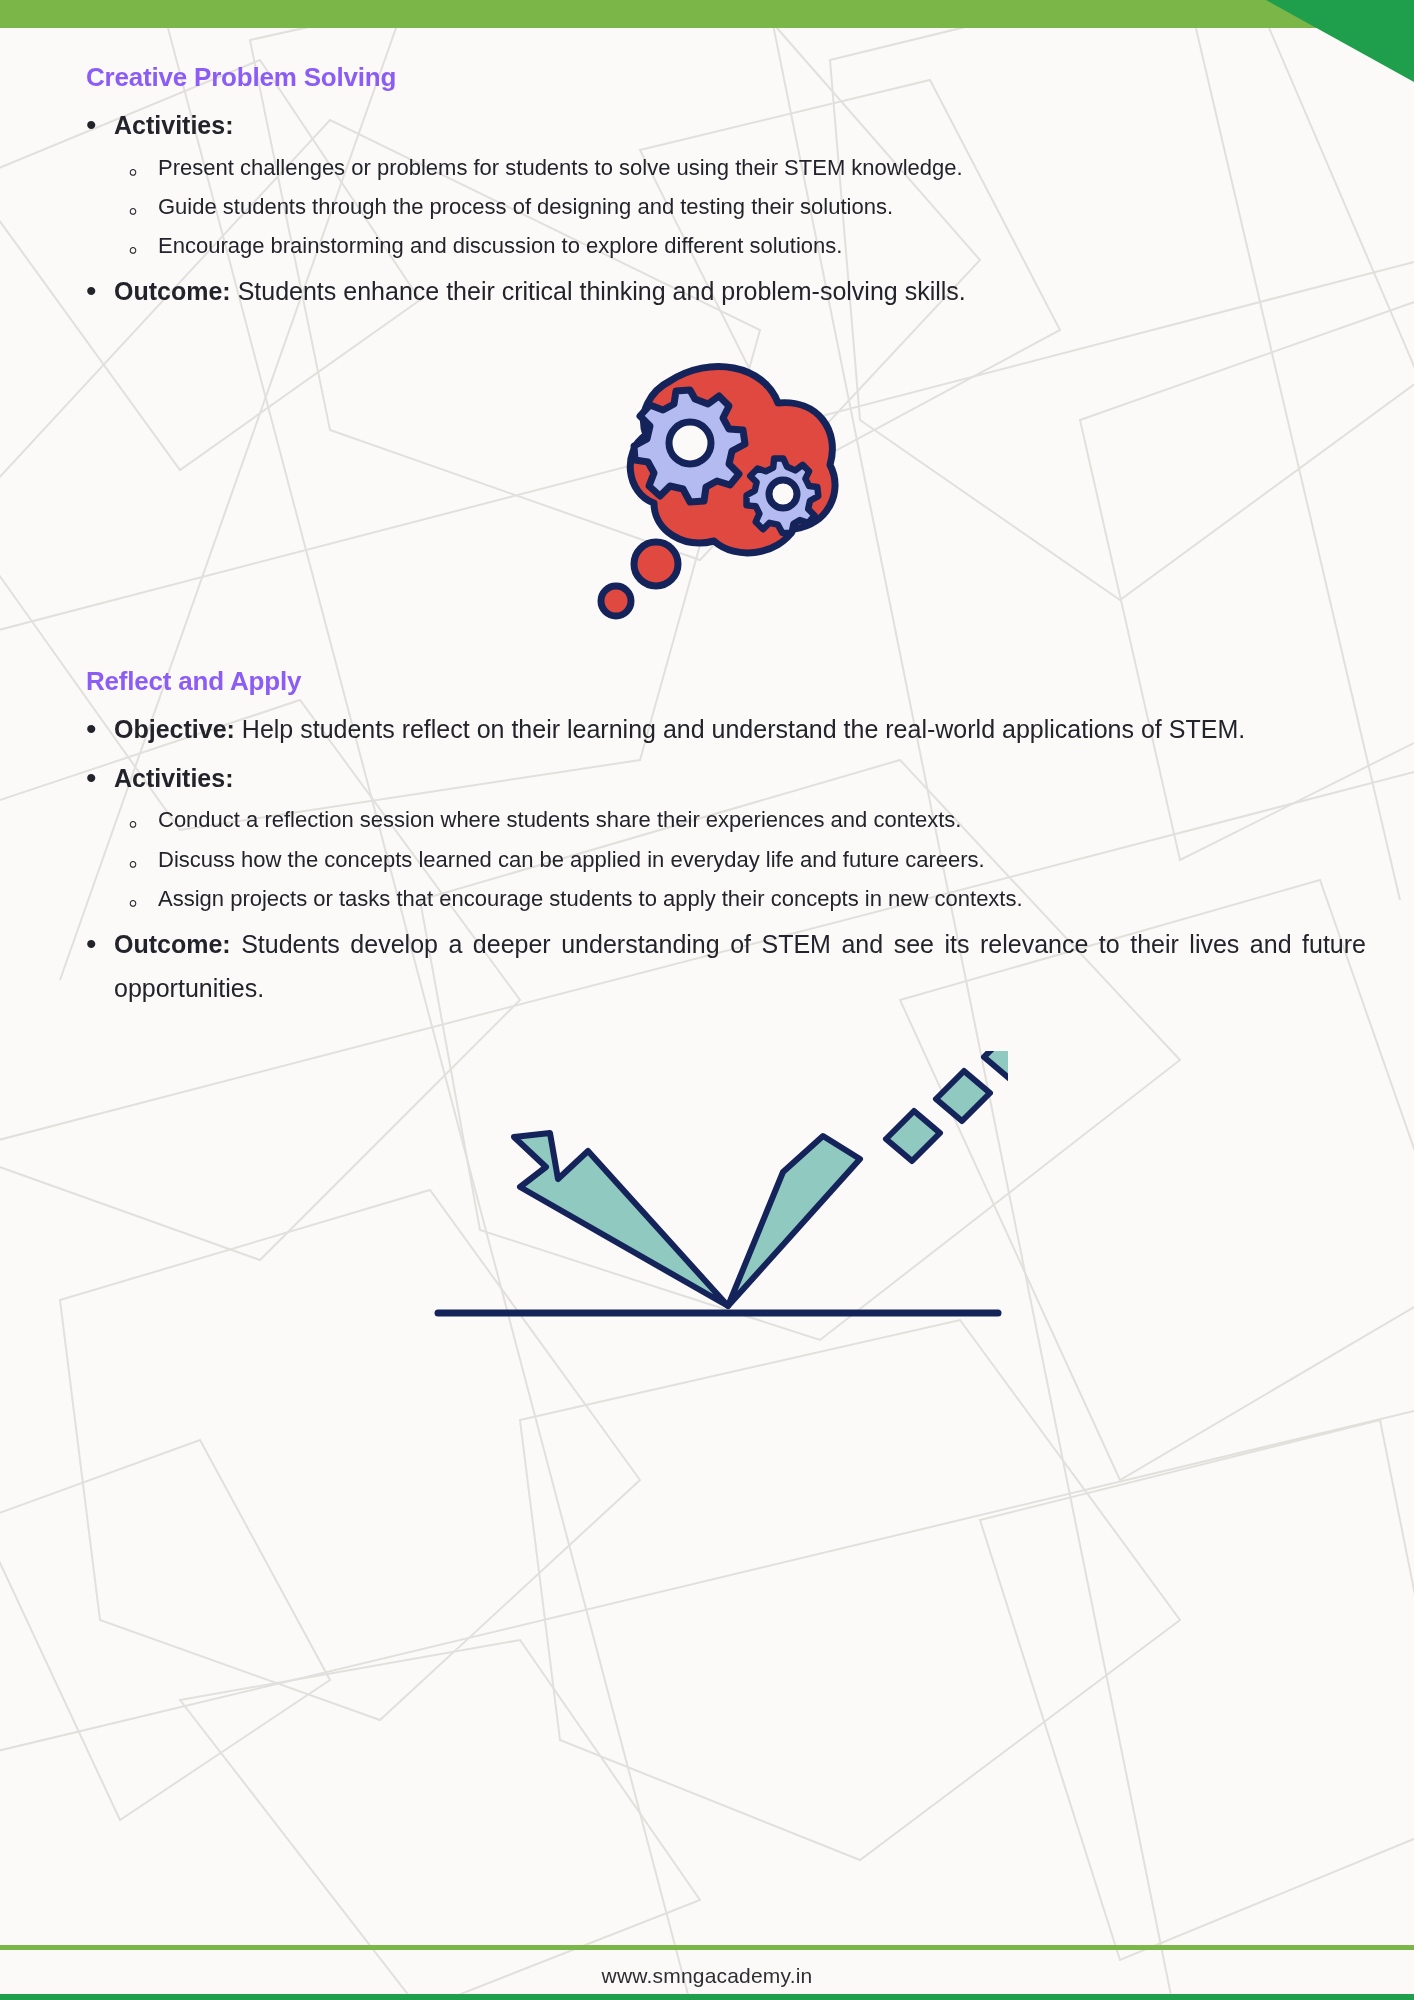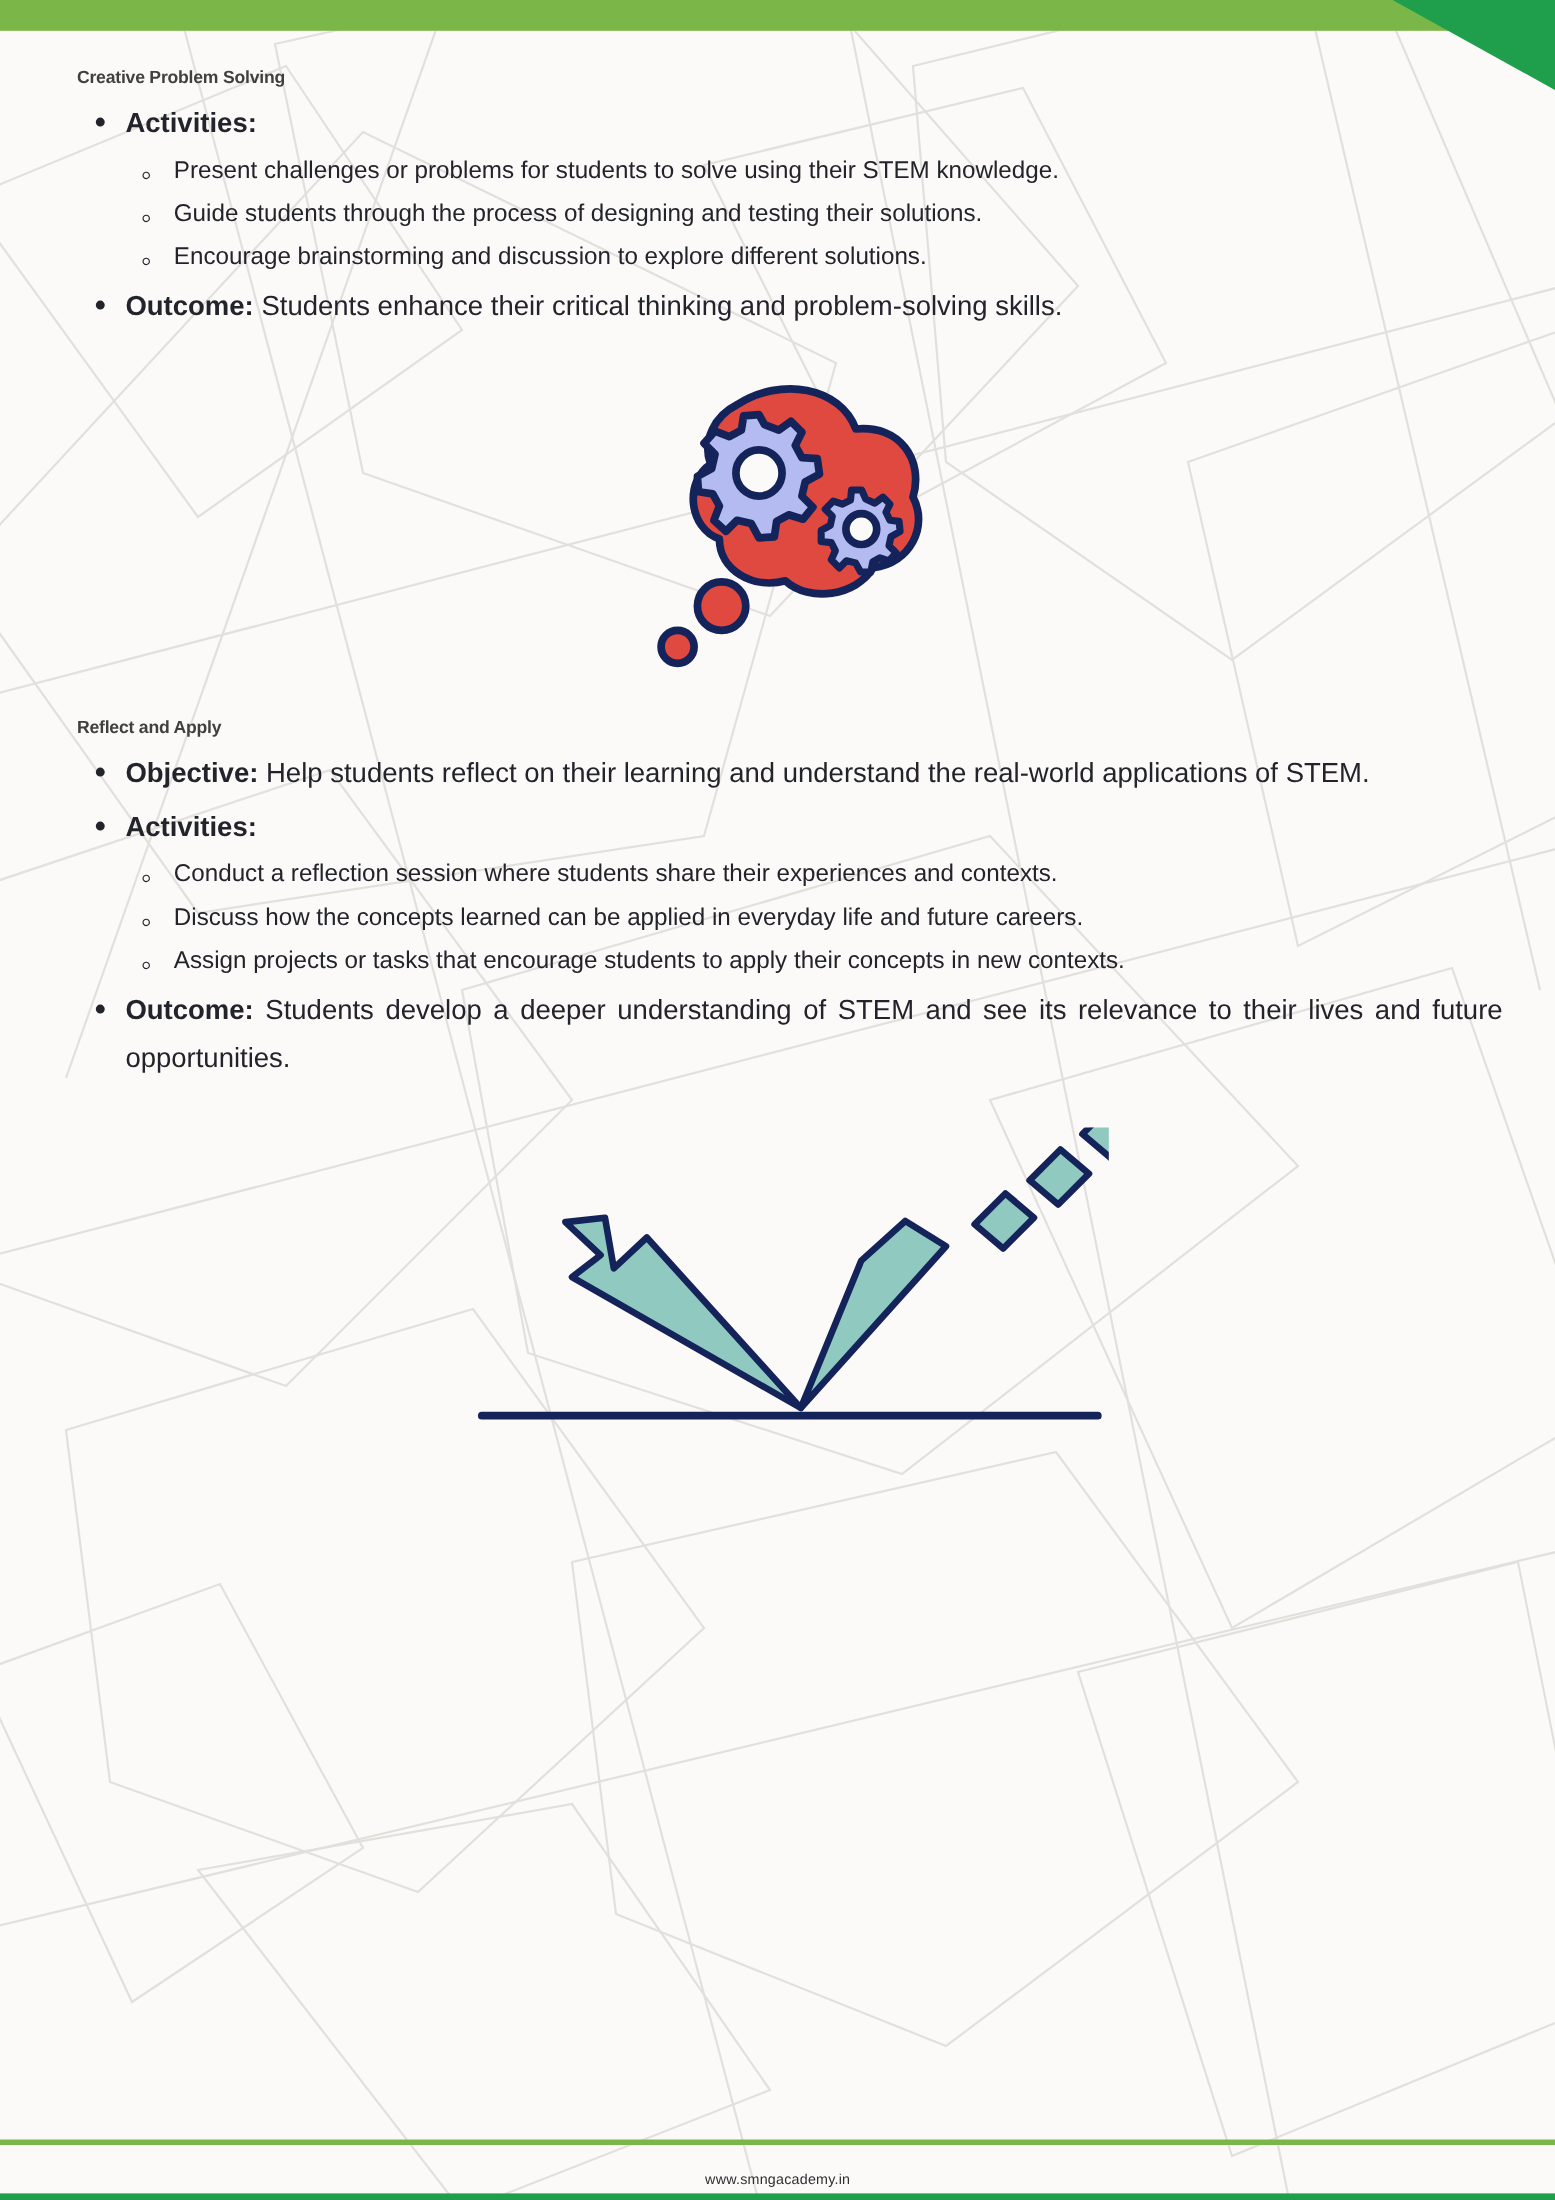--- a/index.html
+++ b/index.html
@@ -66,36 +66,36 @@
     width: 1414px;
     height: 6px;
     background: #1f9e4b;
   }
   .footer-url {
     position: absolute;
     left: 0;
     bottom: 12px;
     width: 1414px;
     text-align: center;
-    font-size: 13px;
+    font-size: 21px;
     color: #2f2f33;
     font-family: "Liberation Sans", sans-serif;
     letter-spacing: 0.2px;
   }
   .content {
     position: relative;
     z-index: 2;
     padding: 0 48px 0 70px;
     padding-top: 62px;
   }
   h2.section-title {
-    color: #404040;
-    font-size: 16px;
+    color: #8b5cf6;
+    font-size: 26px;
     font-weight: bold;
-    margin: 0 0 10px 0;
+    margin: 0 0 10px 16px;
     letter-spacing: -0.2px;
   }
   ul.lvl1 {
     list-style: none;
     margin: 0;
     padding: 0;
   }
   ul.lvl1 > li {
     position: relative;
     padding-left: 44px;

